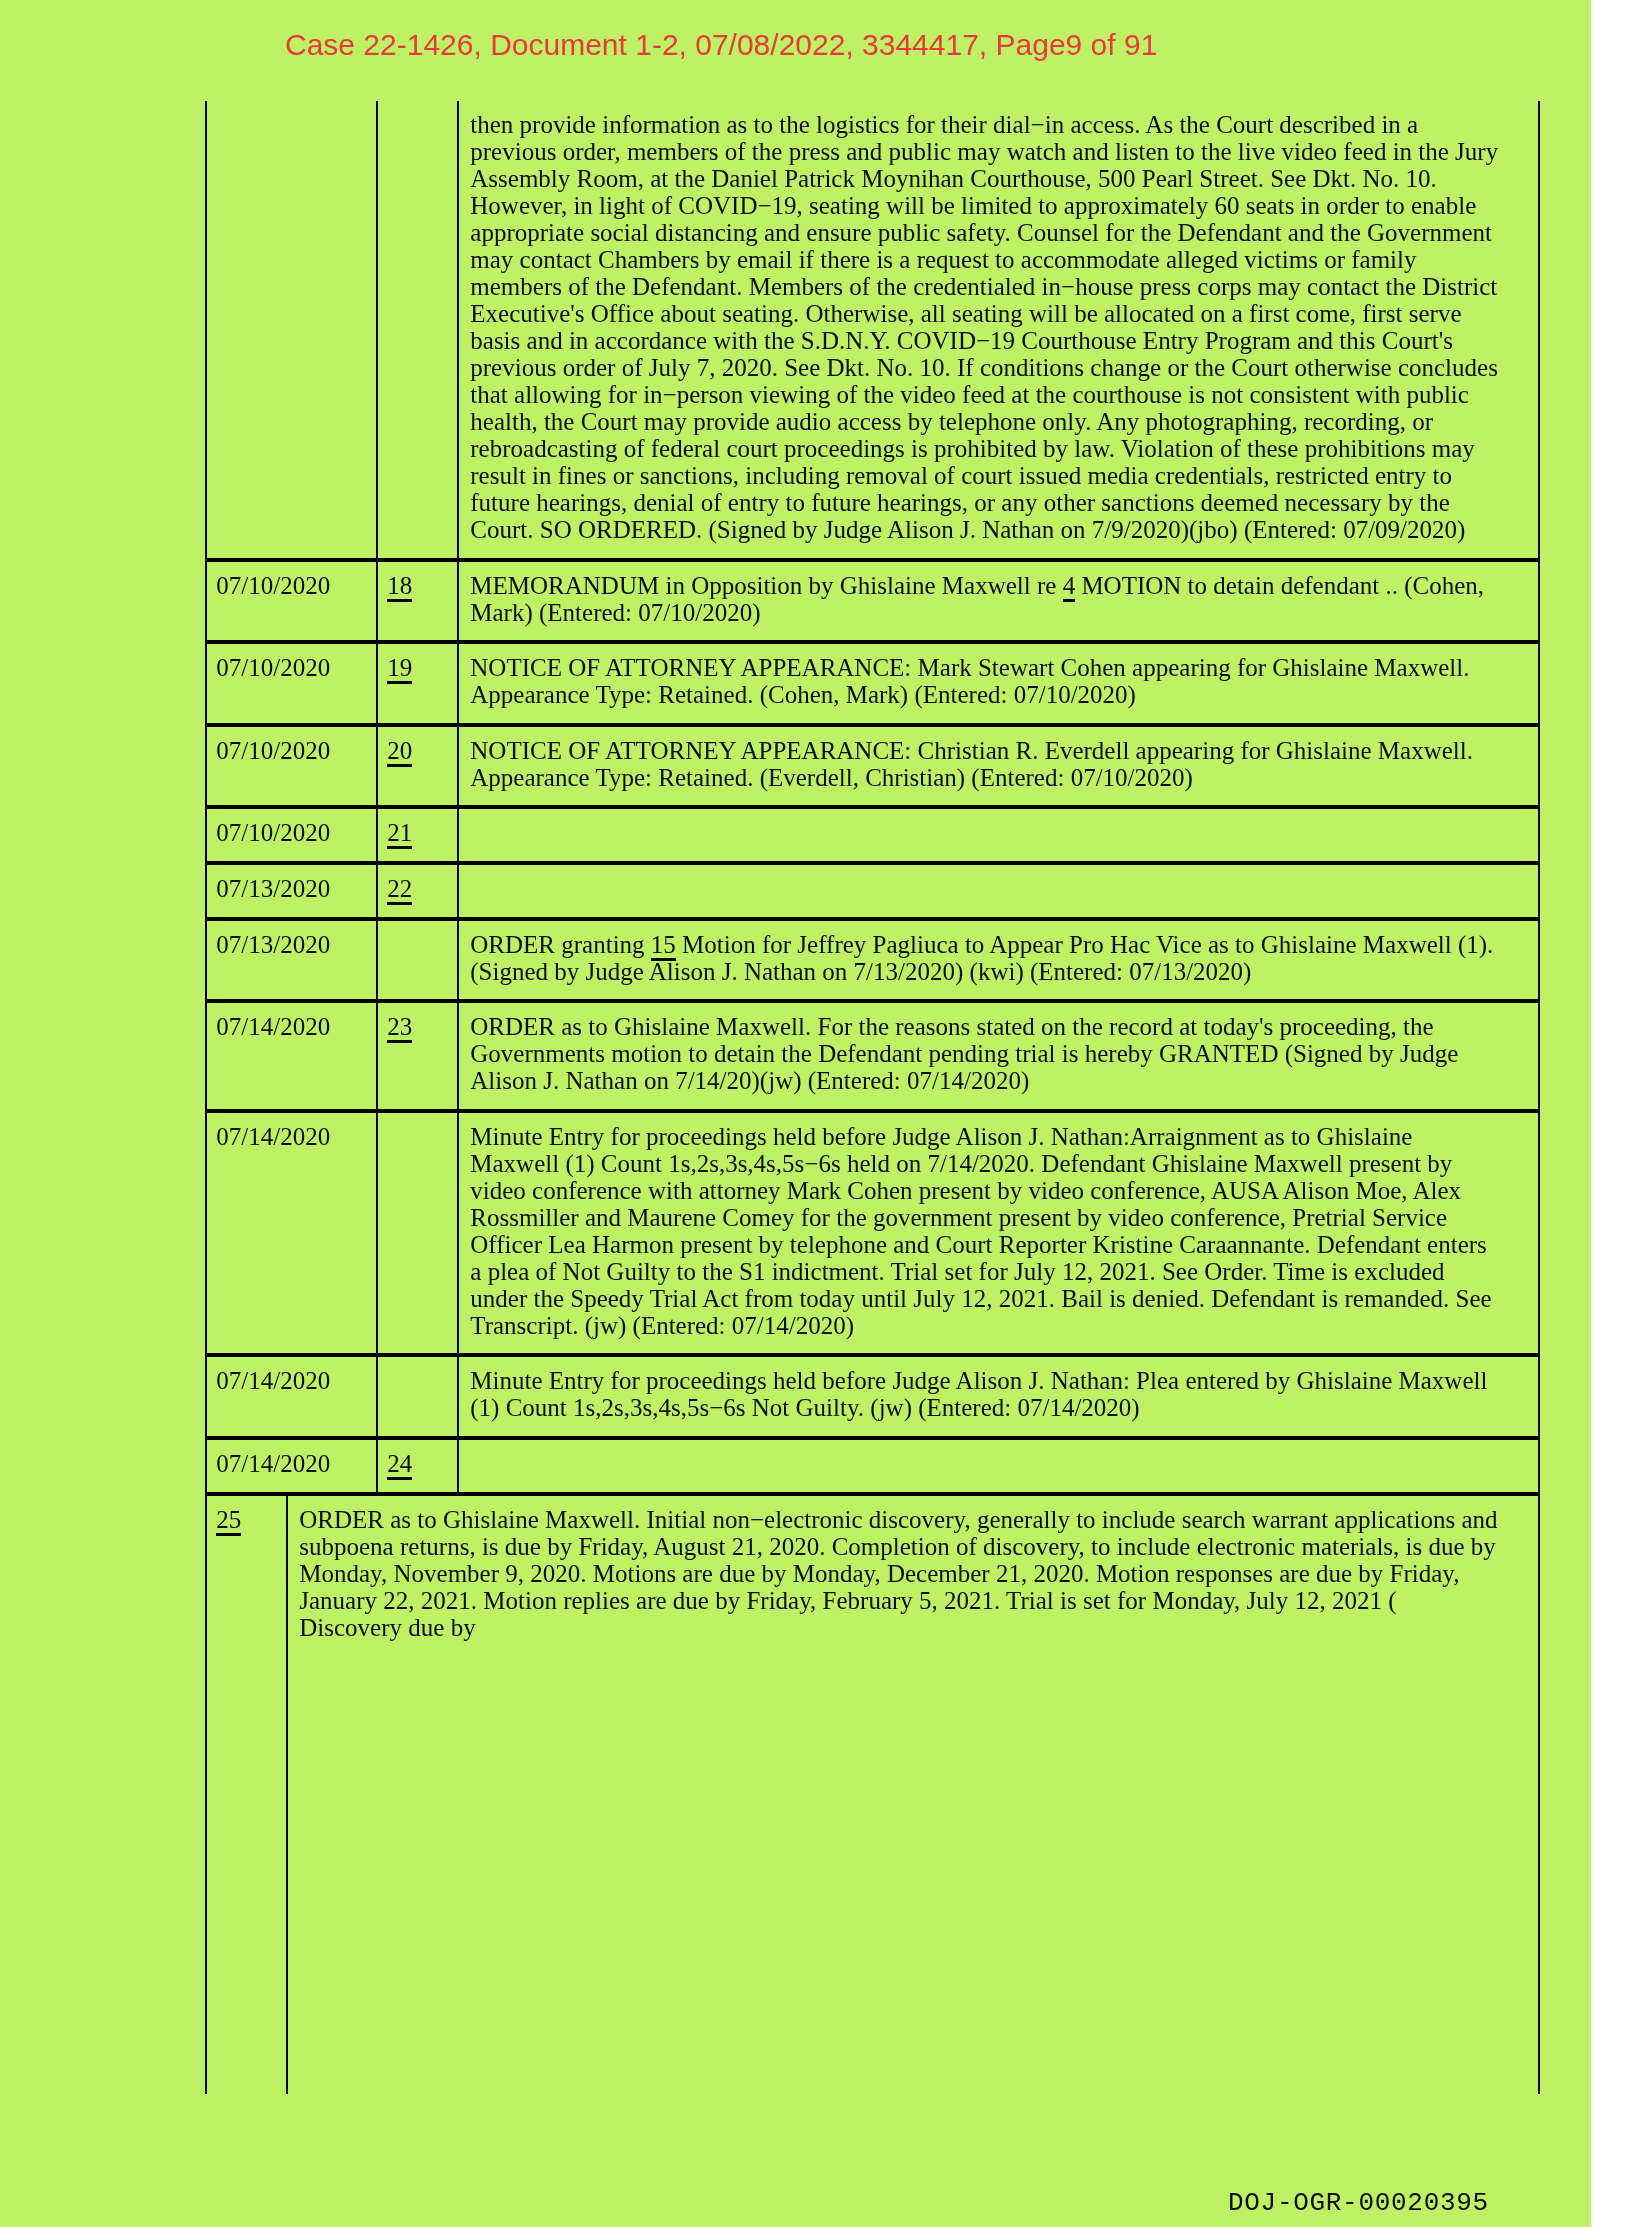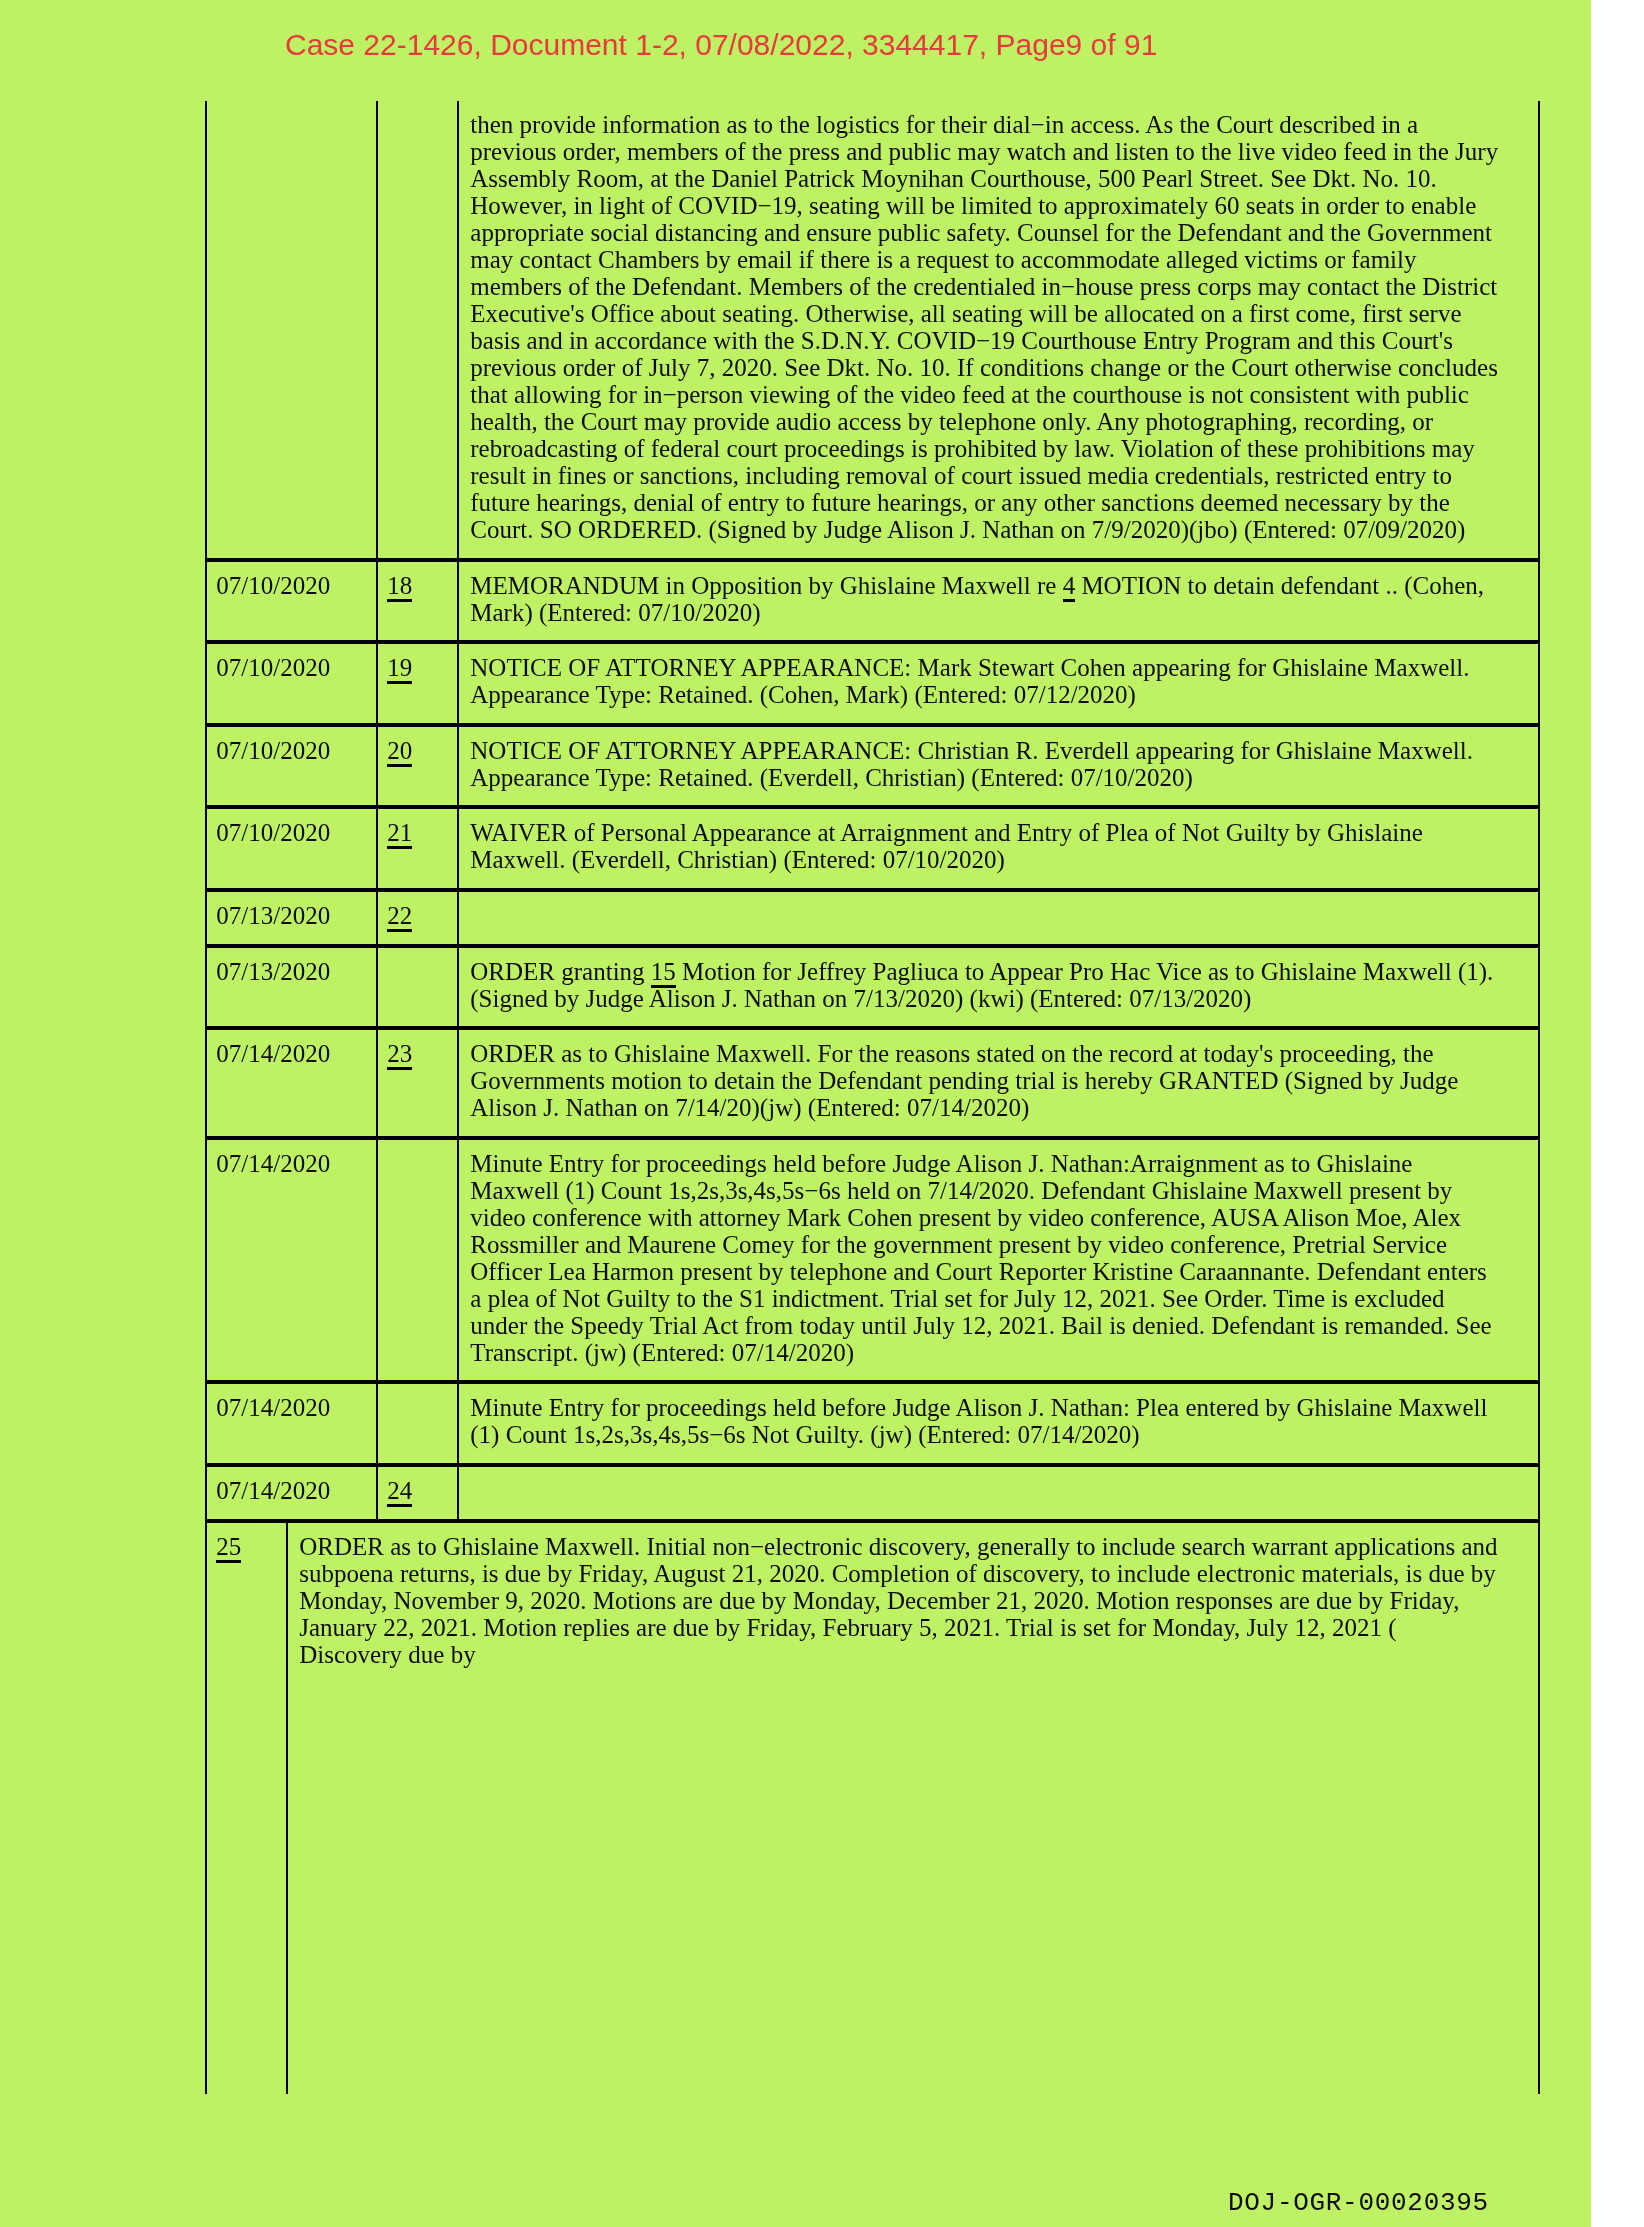--- a/index.html
+++ b/index.html
@@ -68,31 +68,30 @@
         <div class="cell c-body"><span>then provide information as to the logistics for their dial−in access. As the Court described in a previous order, members of the press and public may watch and listen to the live video feed in the Jury Assembly Room, at the Daniel Patrick Moynihan Courthouse, 500 Pearl Street. See Dkt. No. 10. However, in light of COVID−19, seating will be limited to approximately 60 seats in order to enable appropriate social distancing and ensure public safety. Counsel for the Defendant and the Government may contact Chambers by email if there is a request to accommodate alleged victims or family members of the Defendant. Members of the credentialed in−house press corps may contact the District Executive's Office about seating. Otherwise, all seating will be allocated on a first come, first serve basis and in accordance with the S.D.N.Y. COVID−19 Courthouse Entry Program and this Court's previous order of July 7, 2020. See Dkt. No. 10. If conditions change or the Court otherwise concludes that allowing for in−person viewing of the video feed at the courthouse is not consistent with public health, the Court may provide audio access by telephone only. Any photographing, recording, or rebroadcasting of federal court proceedings is prohibited by law. Violation of these prohibitions may result in fines or sanctions, including removal of court issued media credentials, restricted entry to future hearings, denial of entry to future hearings, or any other sanctions deemed necessary by the Court. SO ORDERED. (Signed by Judge Alison J. Nathan on 7/9/2020)(jbo) (Entered: 07/09/2020)</span></div>
       </div>
       <div class="row">
         <div class="cell c-date"><span>07/10/2020</span></div>
         <div class="cell c-num"><span class="doclink">18</span></div>
         <div class="cell c-body"><span>MEMORANDUM in Opposition by Ghislaine Maxwell re </span><span class="doclink">4</span><span> MOTION to detain defendant .. (Cohen, Mark) (Entered: 07/10/2020)</span></div>
       </div>
       <div class="row">
         <div class="cell c-date"><span>07/10/2020</span></div>
         <div class="cell c-num"><span class="doclink">19</span></div>
-        <div class="cell c-body"><span>NOTICE OF ATTORNEY APPEARANCE: Mark Stewart Cohen appearing for Ghislaine Maxwell. Appearance Type: Retained. (Cohen, Mark) (Entered: 07/12/2020)</span></div>
+        <div class="cell c-body"><span>NOTICE OF ATTORNEY APPEARANCE: Mark Stewart Cohen appearing for Ghislaine Maxwell. Appearance Type: Retained. (Cohen, Mark) (Entered: 07/10/2020)</span></div>
       </div>
       <div class="row">
         <div class="cell c-date"><span>07/10/2020</span></div>
         <div class="cell c-num"><span class="doclink">20</span></div>
         <div class="cell c-body"><span>NOTICE OF ATTORNEY APPEARANCE: Christian R. Everdell appearing for Ghislaine Maxwell. Appearance Type: Retained. (Everdell, Christian) (Entered: 07/10/2020)</span></div>
       </div>
       <div class="row">
         <div class="cell c-date"><span>07/10/2020</span></div>
         <div class="cell c-num"><span class="doclink">21</span></div>
-        <div class="cell c-body"><span>WAIVER of Personal Appearance at Arraignment and Entry of Plea of Not Guilty by Ghislaine Maxwell. (Everdell, Christian) (Entered: 07/10/2020)</span></div>
       </div>
       <div class="row">
         <div class="cell c-date"><span>07/13/2020</span></div>
         <div class="cell c-num"><span class="doclink">22</span></div>
       </div>
       <div class="row">
         <div class="cell c-date"><span>07/13/2020</span></div>
         <div class="cell c-num"></div>
         <div class="cell c-body"><span>ORDER granting </span><span class="doclink">15</span><span> Motion for Jeffrey Pagliuca to Appear Pro Hac Vice as to Ghislaine Maxwell (1). (Signed by Judge Alison J. Nathan on 7/13/2020) (kwi) (Entered: 07/13/2020)</span></div>
       </div>

